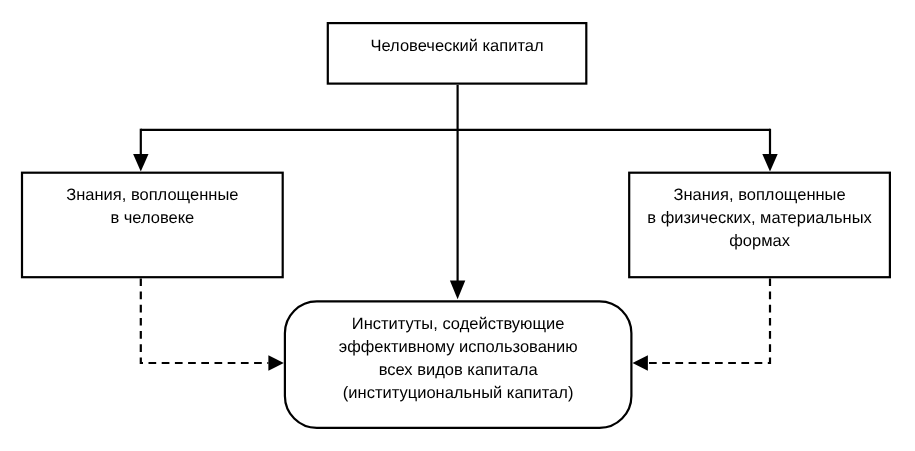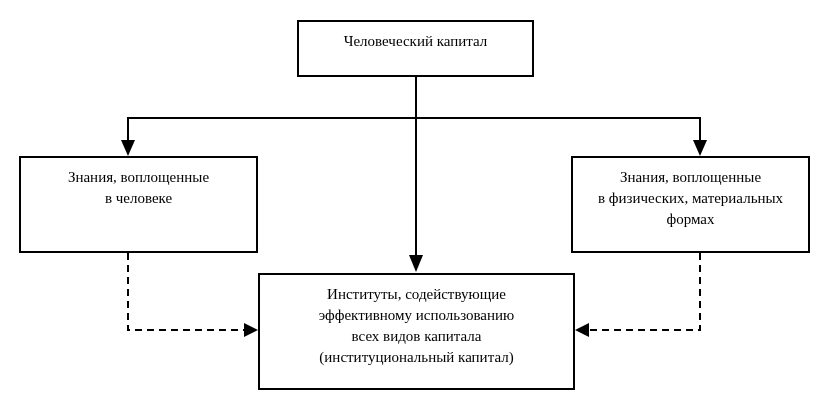--- a/index.html
+++ b/index.html
@@ -5,21 +5,21 @@
   html, body {
     margin: 0;
     padding: 0;
     background: #ffffff;
   }
   .canvas {
     position: relative;
     width: 832px;
     height: 410px;
     background: #ffffff;
-    font-family: Liberation Serif, serif;
+    font-family: Liberation Sans, sans-serif;
     color: #000000;
     overflow: hidden;
   }
   .connectors {
     position: absolute;
     left: 0;
     top: 0;
     width: 832px;
     height: 410px;
     pointer-events: none;
@@ -34,21 +34,21 @@
   .node-label {
     display: block;
     white-space: pre-line;
     font-size: 15px;
     line-height: 21px;
     padding-top: 9px;
   }
   .node-top    { left: 297px; top: 20px;  width: 237px; height: 57px; }
   .node-left   { left: 19px;  top: 156px; width: 239px; height: 97px; }
   .node-right  { left: 571px; top: 156px; width: 239px; height: 97px; }
-  .node-bottom { left: 258px; top: 273px; width: 317px; height: 117px; }
+  .node-bottom { left: 258px; top: 273px; width: 317px; height: 117px; border-radius: 30px; }
 </style>
 </head>
 <body>
 
 <div class="canvas">
 
   <svg class="connectors" viewBox="0 0 832 410" xmlns="http://www.w3.org/2000/svg">
 
     <line x1="416" y1="77" x2="416" y2="256" stroke="#000000" stroke-width="2"></line>
     <polygon points="409,255 423,255 416,272" fill="#000000"></polygon>

